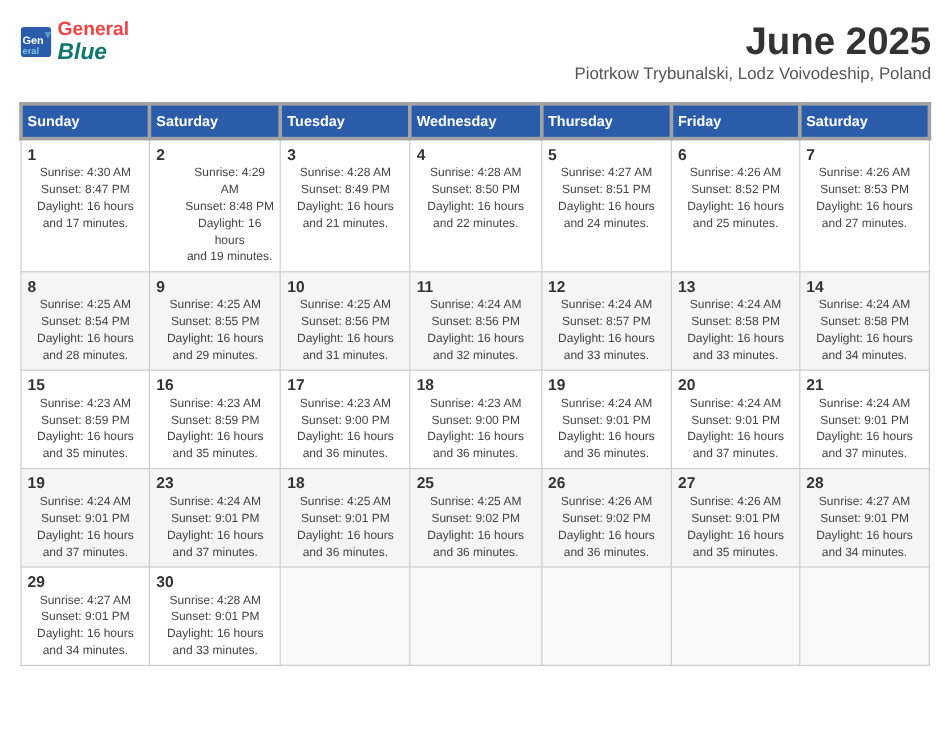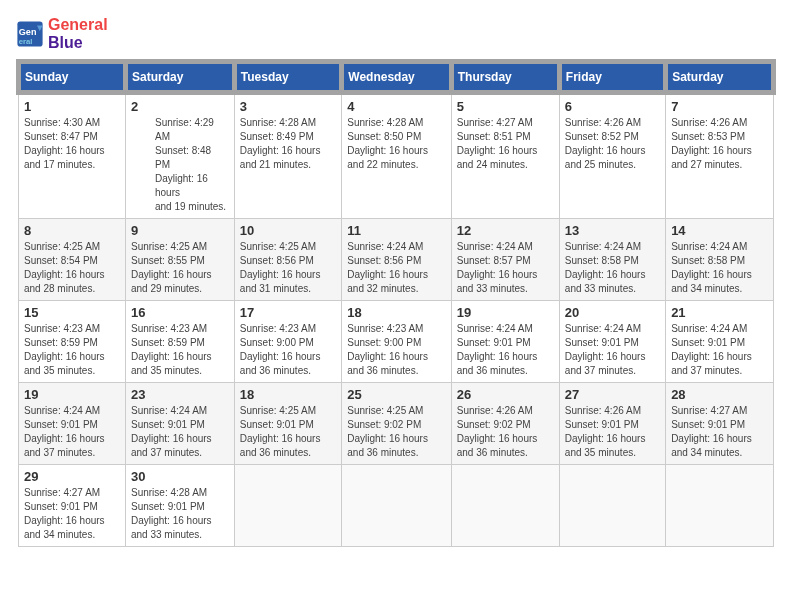--- a/index.html
+++ b/index.html
@@ -39,21 +39,21 @@
       border-collapse: collapse;
       font-size: 10.5px;
     }
     .calendar-table th {
       background-color: #2a5caa;
       color: #fff;
       padding: 6px 4px;
       text-align: left;
       font-size: 12px;
       font-weight: bold;
-      border: 5px solid #a3a3a3;
+      border: 3px solid #a3a3a3;
     }
     .calendar-table td {
       border: 1px solid #ccc;
       padding: 4px 5px;
       vertical-align: top;
       width: 113px;
       height: 80px;
       background: #fff;
     }
     .calendar-table tr:nth-child(even) td {
@@ -63,20 +63,21 @@
       font-size: 13px;
       font-weight: bold;
       color: #333;
       display: block;
       margin-bottom: 2px;
     }
     .day-info {
       color: #444;
       font-size: 10px;
       line-height: 1.4;
+      text-align: center;
     }
     .empty-cell {
       background: #f9f9f9 !important;
     }
     .top-row {
       display: flex;
       justify-content: space-between;
       align-items: flex-start;
       margin-bottom: 4px;
     }
@@ -87,22 +88,26 @@
 <div class="top-row">
   <div class="header-logo">
     <svg class="logo-icon" viewBox="0 0 40 40">
       <rect x="2" y="2" width="36" height="36" rx="4" fill="#2a5caa"></rect>
       <text x="4" y="22" font-size="13" font-weight="bold" fill="white" font-family="Arial">Gen</text>
       <text x="4" y="34" font-size="11" font-weight="bold" fill="#7ec8e3" font-family="Arial">eral</text>
       <polygon points="30,8 38,8 34,16" fill="#5b9bd5"></polygon>
     </svg>
     <div>
       <div style="font-size:16px;font-weight:bold;color:#ef4444;line-height:1.1;">General</div>
-      <div style="font-size:16px;font-weight:bold;color:#4c1d95;line-height:1.1;">Blue</div>
+      <div style="font-size:19px;font-weight:bold;color:#0f766e;line-height:1.1;font-style:italic;">Blue</div>
     </div>
+  </div>
+  <div class="title-section">
+    <div class="month-title">June 2025</div>
+    <div class="location-title">Piotrkow Trybunalski, Lodz Voivodeship, Poland</div>
   </div>
 </div>
 
 <table class="calendar-table">
   <thead>
     <tr id="header-row">
     <th>Sunday</th>
         <th>Saturday</th>
         <th>Tuesday</th>
         <th>Wednesday</th>

